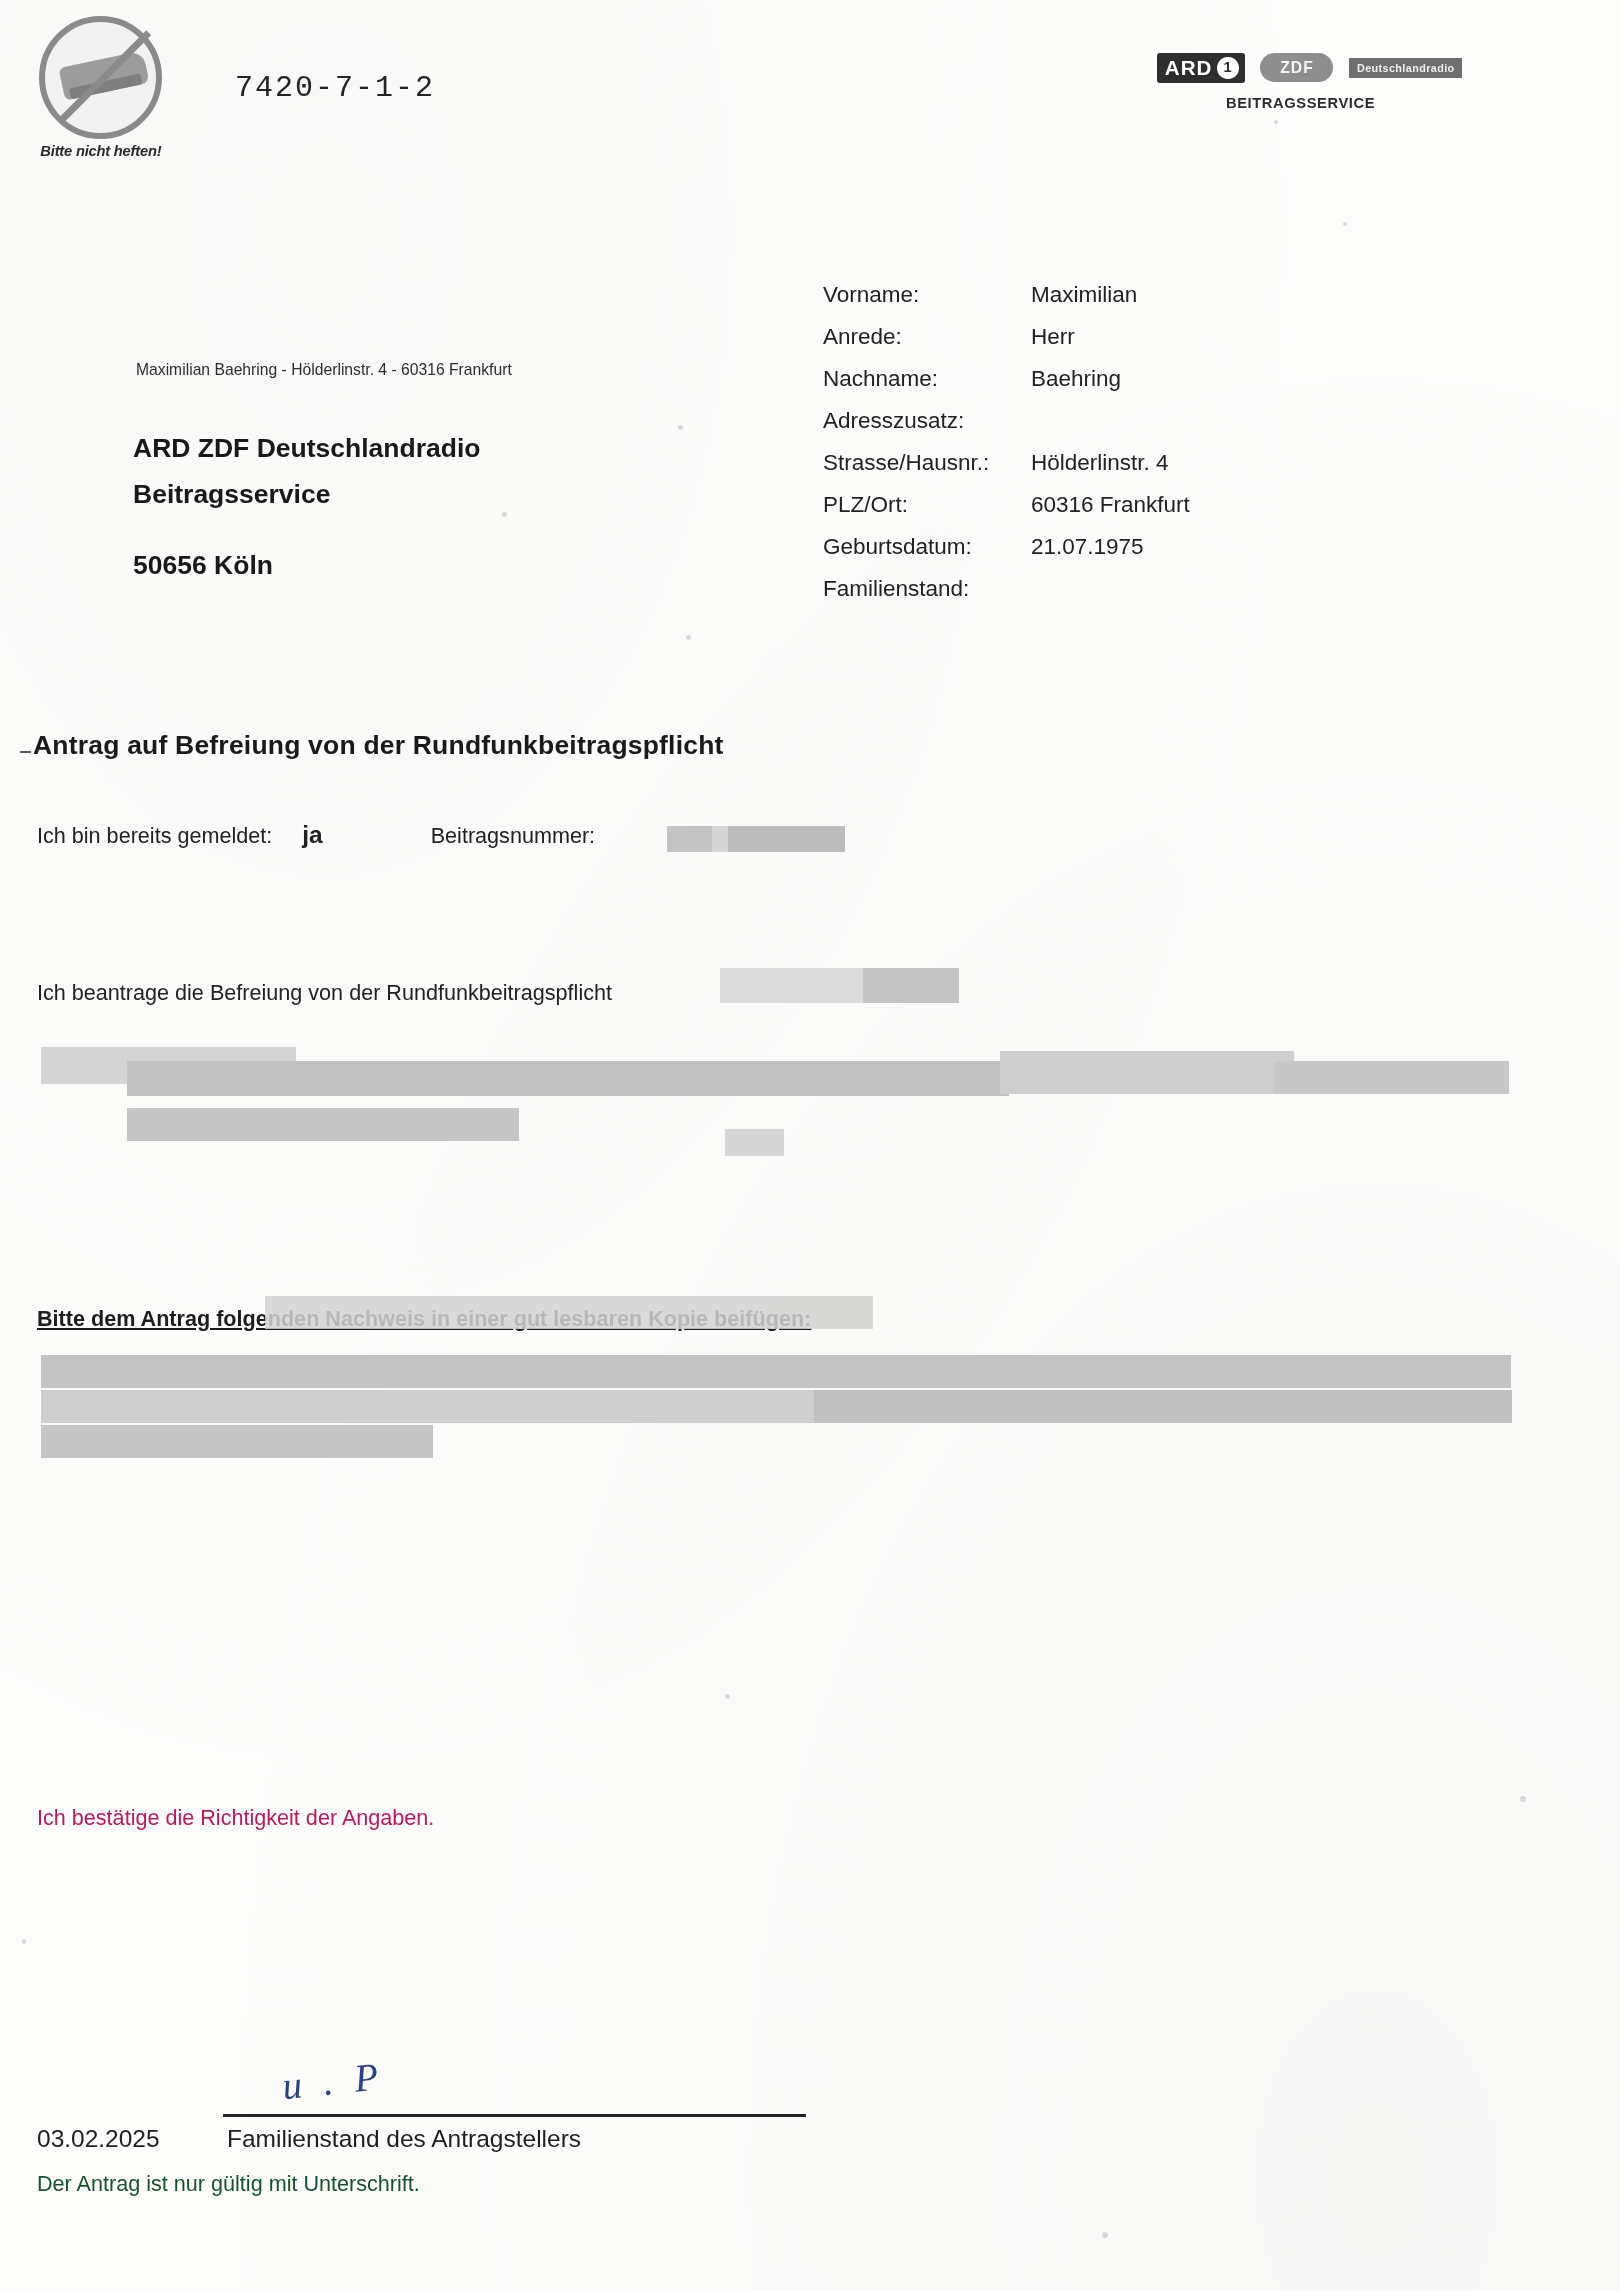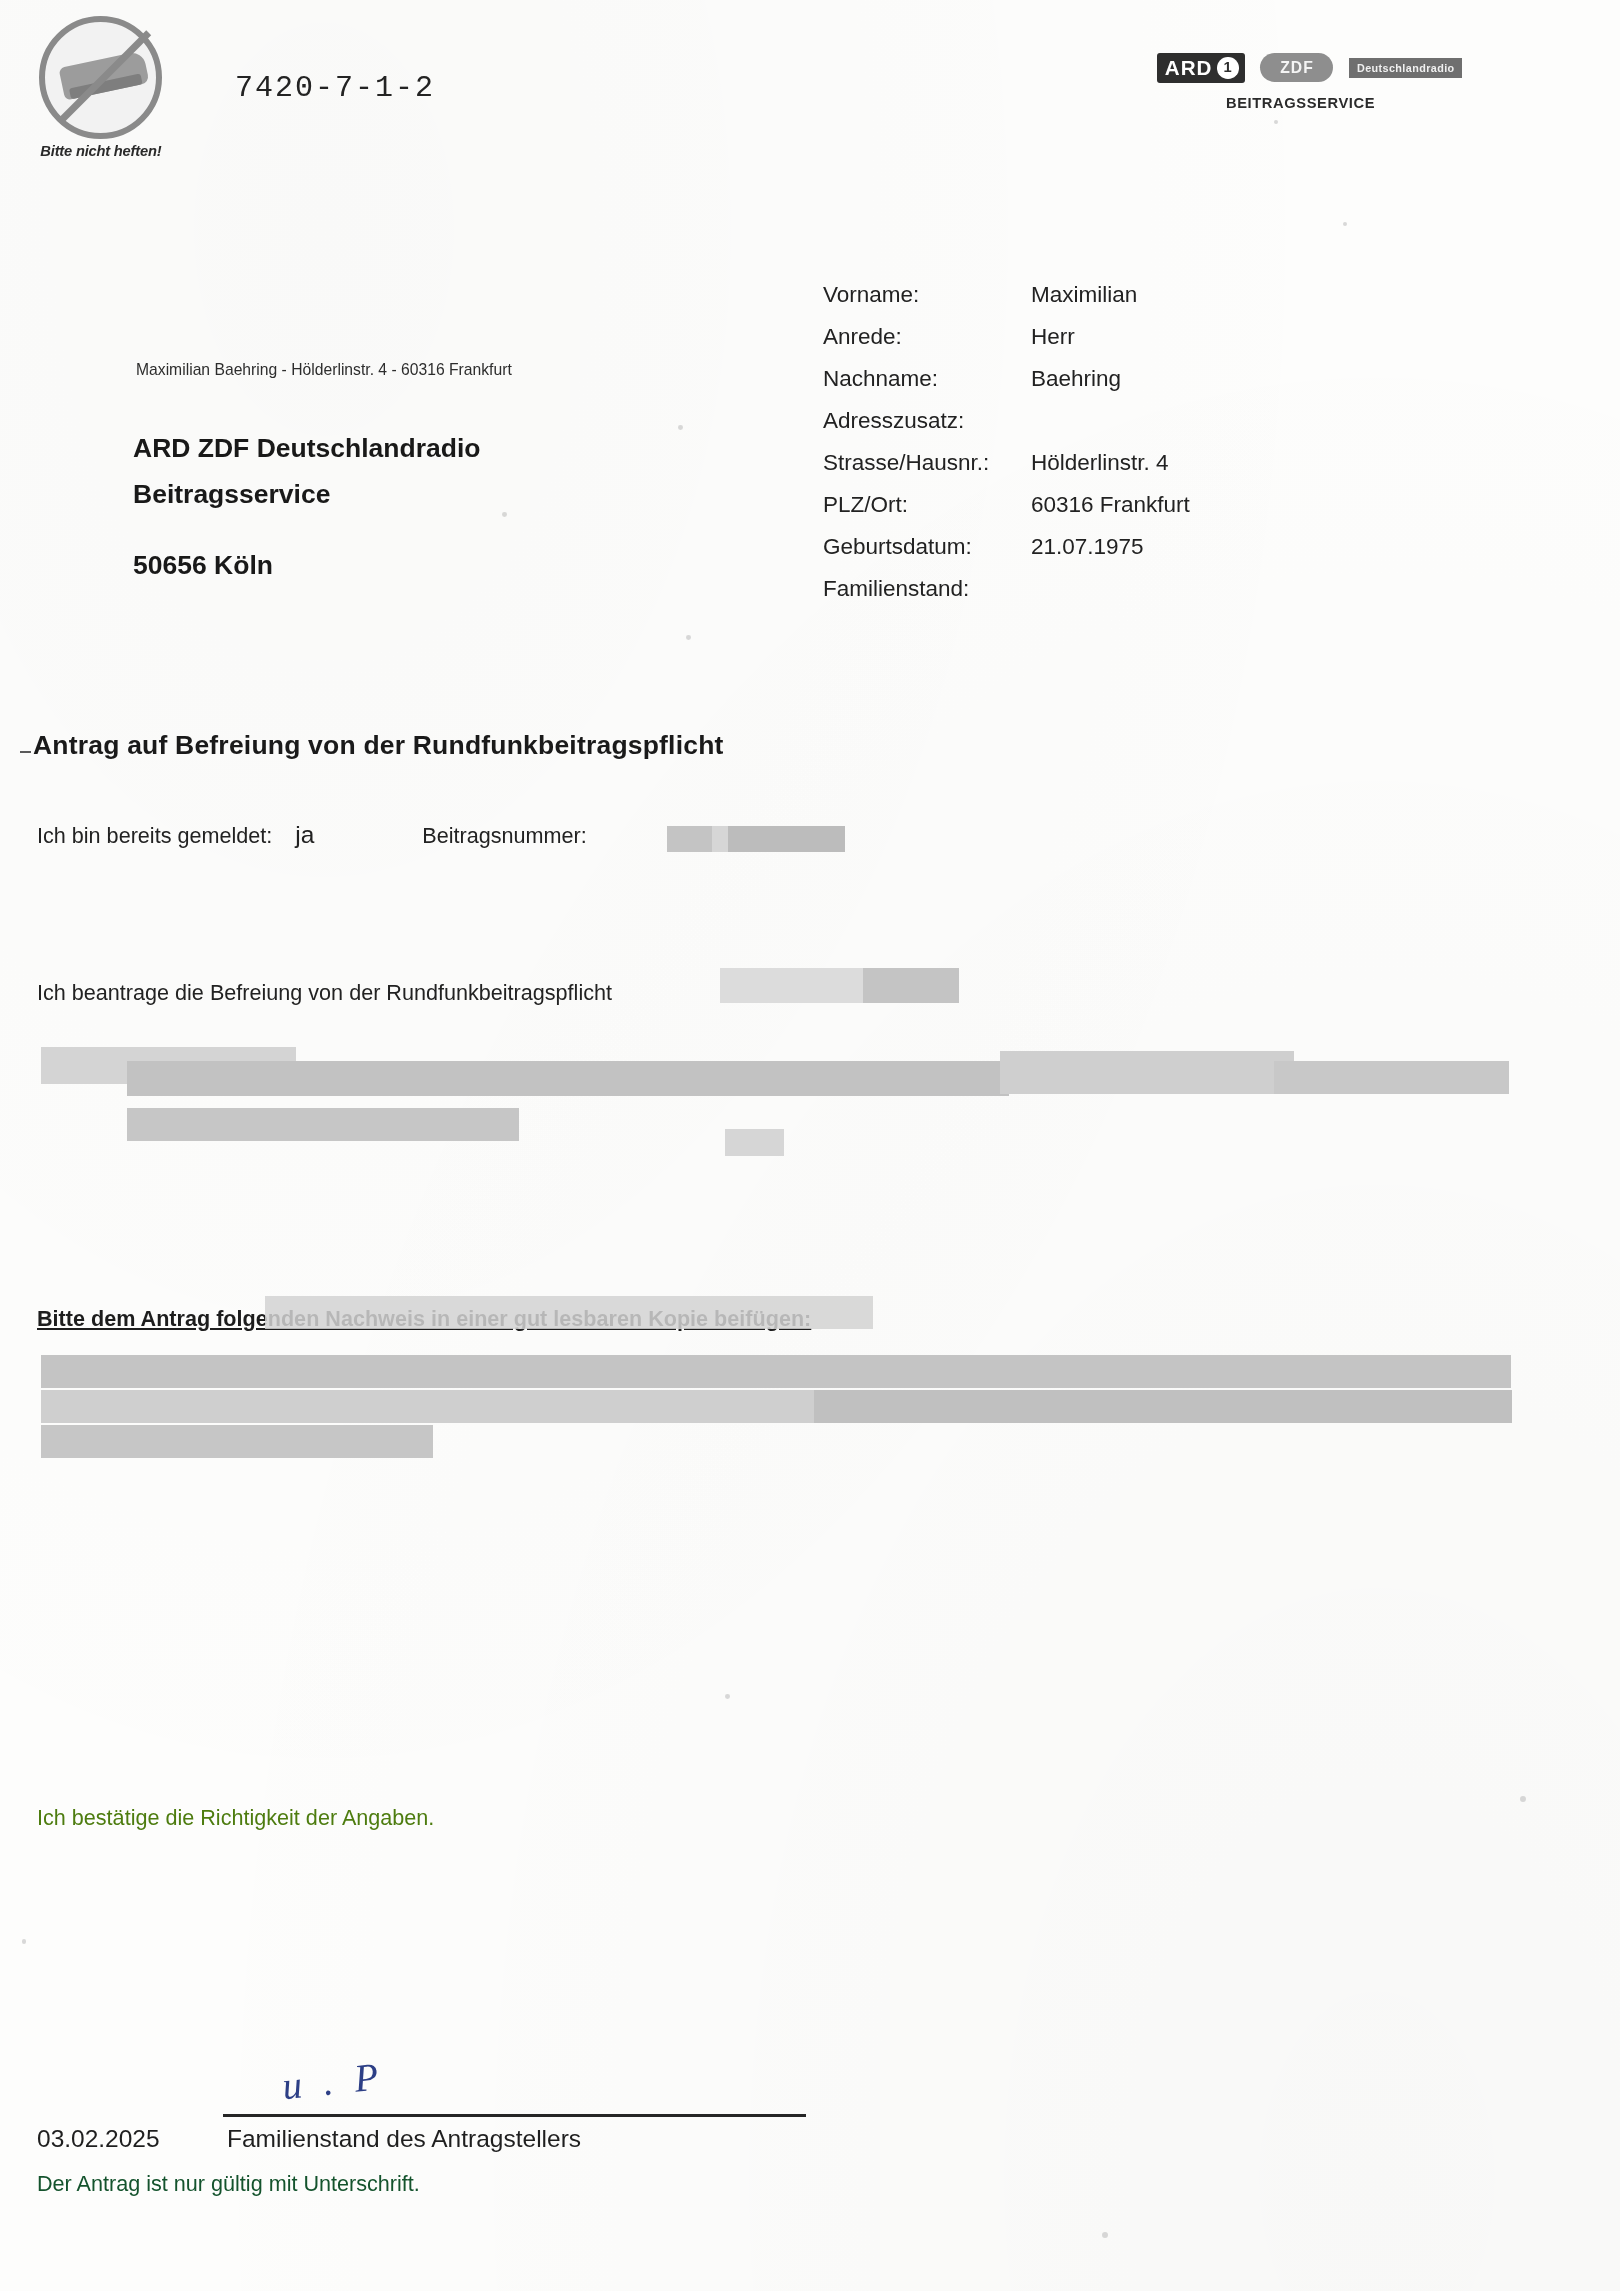--- a/index.html
+++ b/index.html
@@ -237,22 +237,23 @@
   .registered-row {
     position: absolute;
     left: 37px;
     top: 821px;
     font-size: 21.6px;
     color: #222222;
     display: flex;
     align-items: baseline;
   }
   .registered-row .answer {
-    margin-left: 23px;
+    margin-left: 30px;
     font-size: 24.5px;
+    font-weight: bold;
   }
   .registered-row .beitrag-label {
     margin-left: 108px;
   }
 
   .beitrag-redact {
     position: absolute;
     left: 667px;
     top: 826px;
     width: 178px;
@@ -284,21 +285,21 @@
     color: #1d1d1d;
     text-decoration: underline;
   }
 
   
   .confirm-line {
     position: absolute;
     left: 37px;
     top: 1805px;
     font-size: 21.6px;
-    color: #4d7c0f;
+    color: #be185d;
   }
 
   
   .signature-glyph {
     position: absolute;
     left: 282px;
     top: 2058px;
     font-family: "Liberation Serif", serif;
     font-style: italic;
     font-size: 39px;

